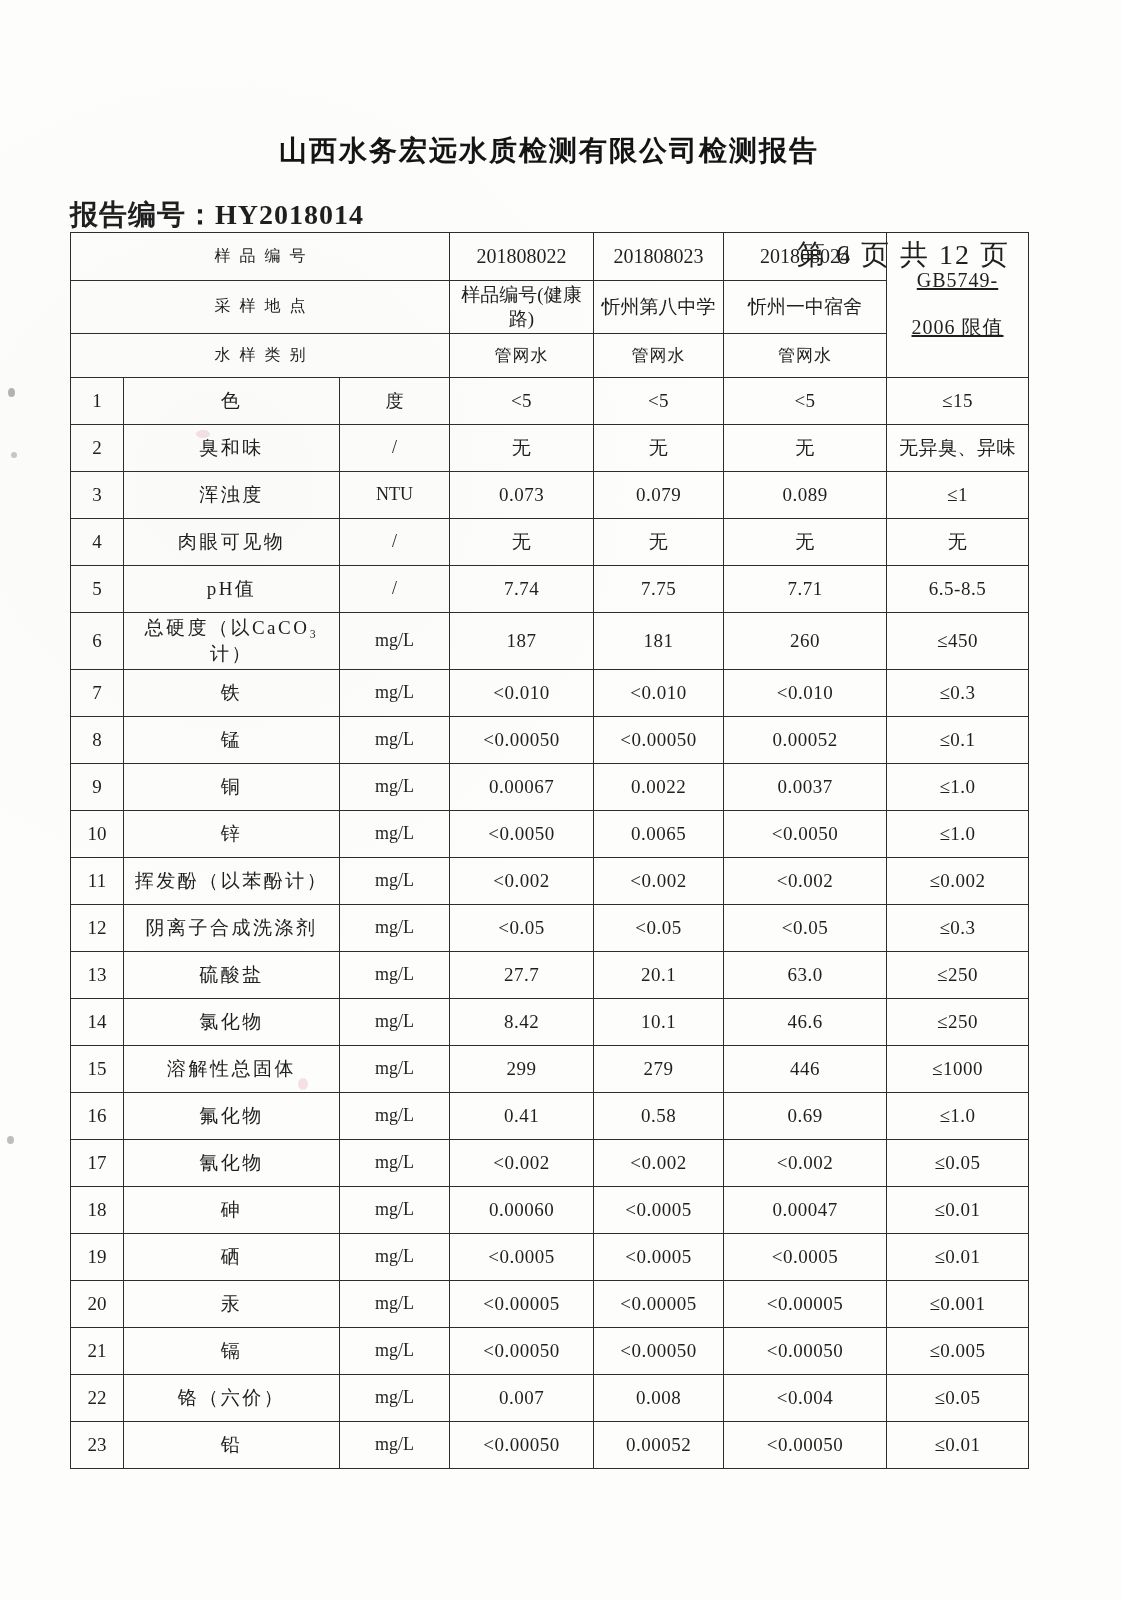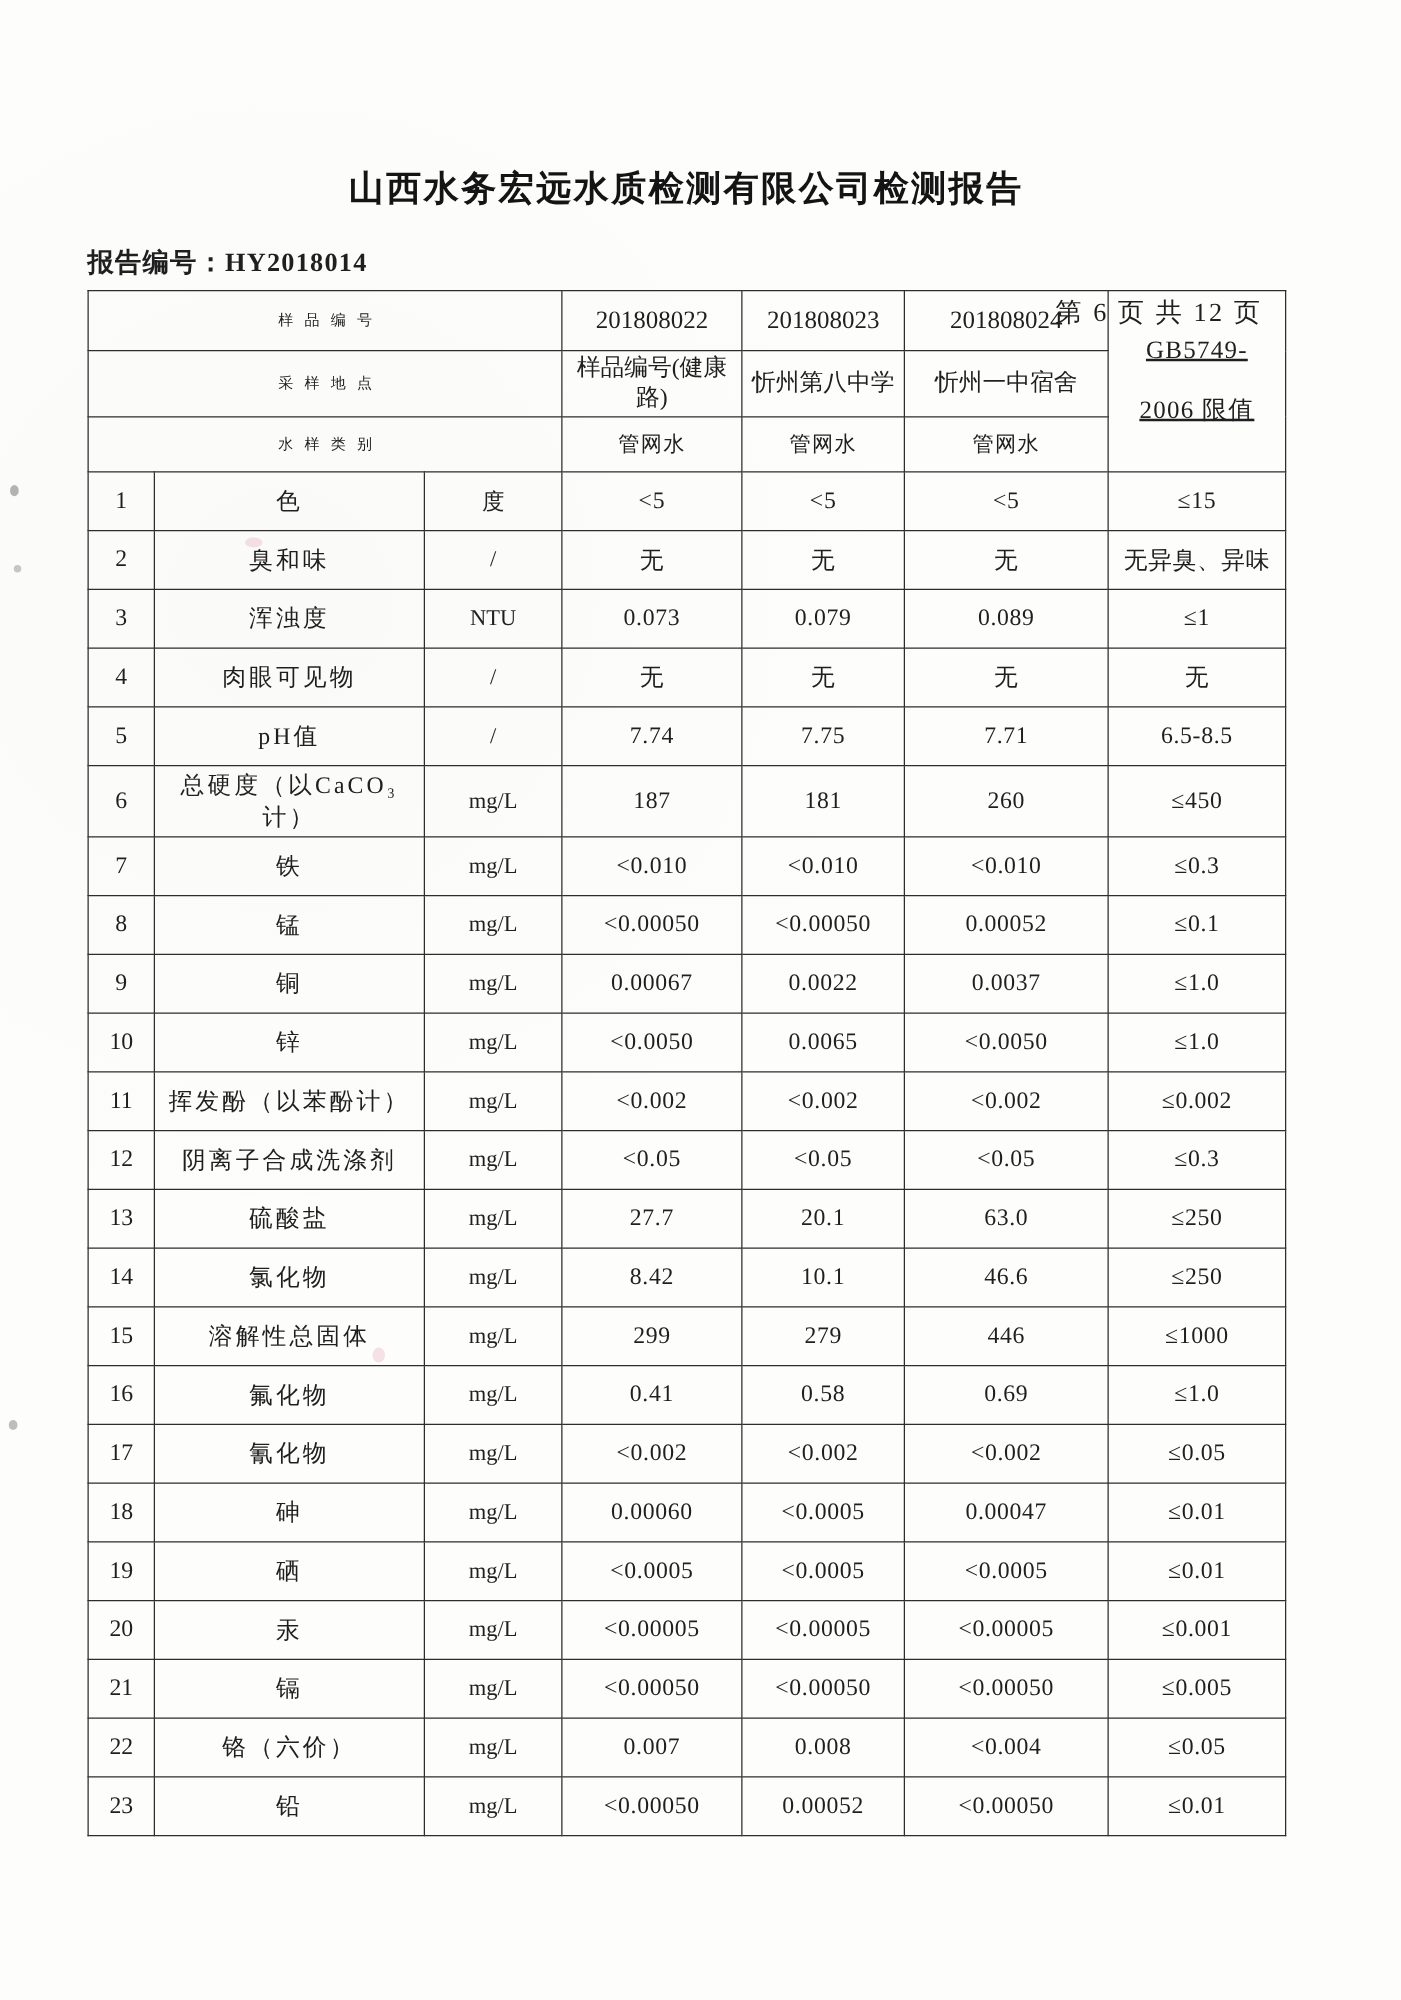--- a/index.html
+++ b/index.html
@@ -29,21 +29,21 @@
     font-size: 28px;
     letter-spacing: 2px;
     color: #141414;
   }
   .meta-row {
     position: absolute;
     left: 70px;
     width: 958px;
     top: 196px;
     height: 30px;
-    font-size: 21px;
+    font-size: 28px;
   }
   .report-no {
     position: absolute;
     left: 0;
     top: 0;
     font-weight: 600;
     letter-spacing: 1px;
   }
   .page-indicator {
     position: absolute;
@@ -66,21 +66,21 @@
     text-align: center;
     vertical-align: middle;
     font-weight: 400;
     padding: 2px 4px;
     overflow: hidden;
   }
   tr.hdr-1 { height: 48px; }
   tr.hdr-2 { height: 36px; margin-left: 16px; }
   tr.hdr-3 { height: 44px; }
   tr.data-row { height: 47px; }
-  .hdr-label { letter-spacing: 9px; text-indent: 9px; font-size: 12px; }
+  .hdr-label { letter-spacing: 9px; text-indent: 9px; font-size: 16px; }
   .hdr-num { font-size: 20px; margin-top: 44px; }
   .hdr-loc { font-size: 19px; line-height: 1.25; }
   .hdr-type { font-size: 17px; letter-spacing: 1px; }
   .limit-head { font-size: 20px; letter-spacing: 1px; text-decoration: underline; }
   .limit-head .l1 { margin-bottom: 22px; }
   td.c-num { font-size: 19px; }
   td.c-param { text-align: left; padding-left: 16px; letter-spacing: 2.5px; }
   td.c-unit { font-size: 18px; }
   td.c-val { font-size: 19px; letter-spacing: 0.5px; }
   

